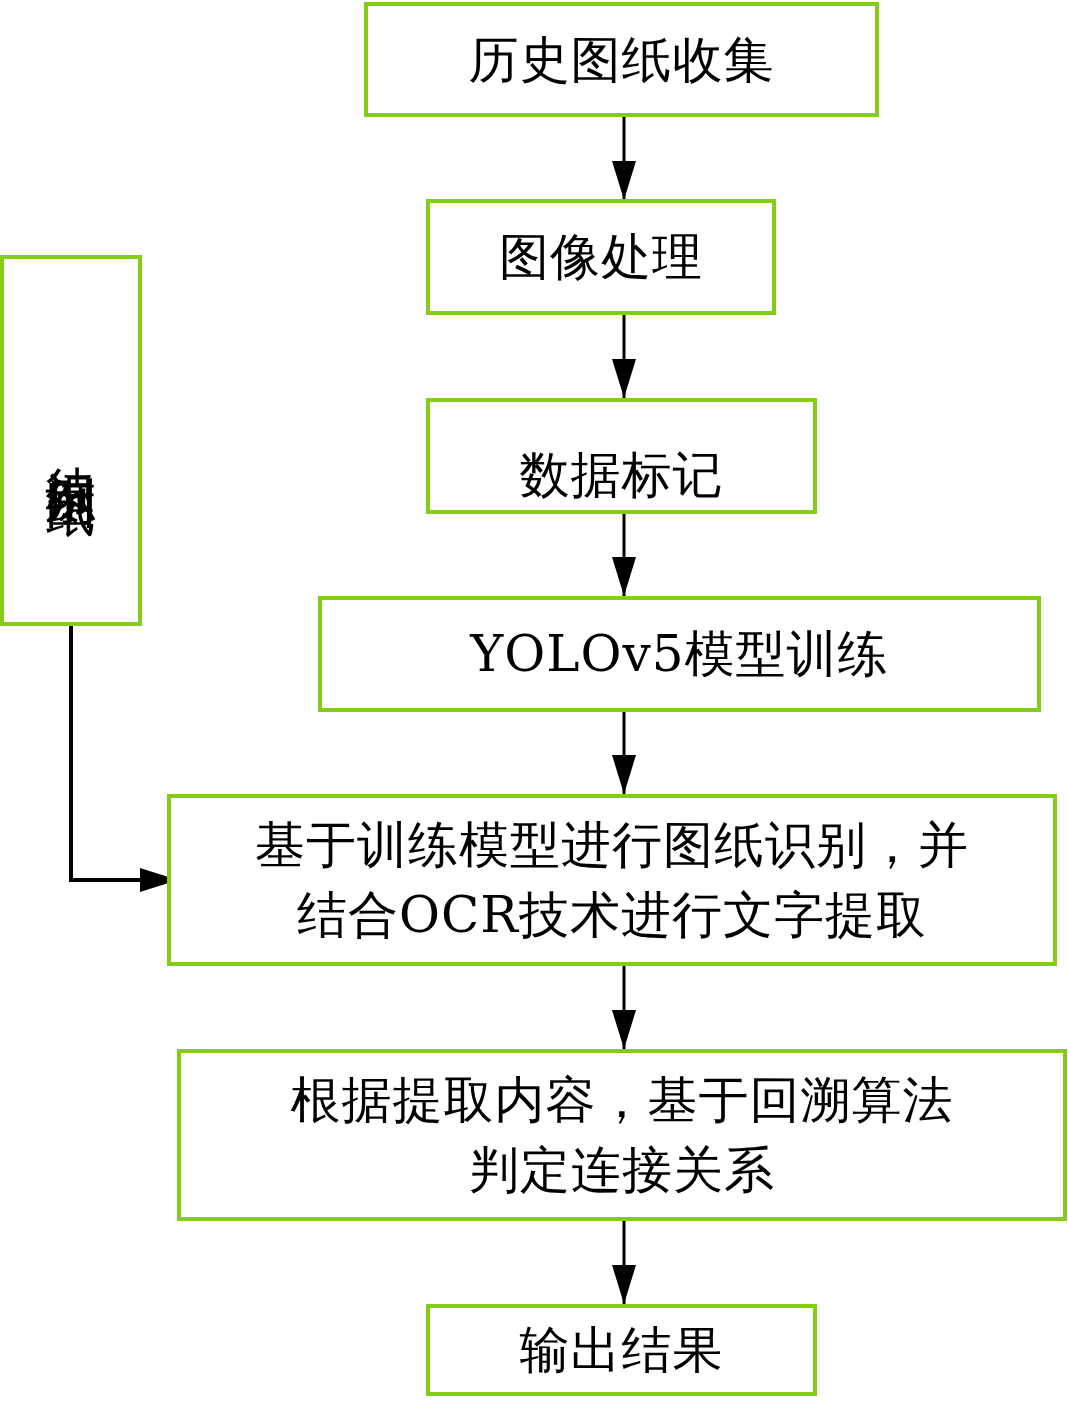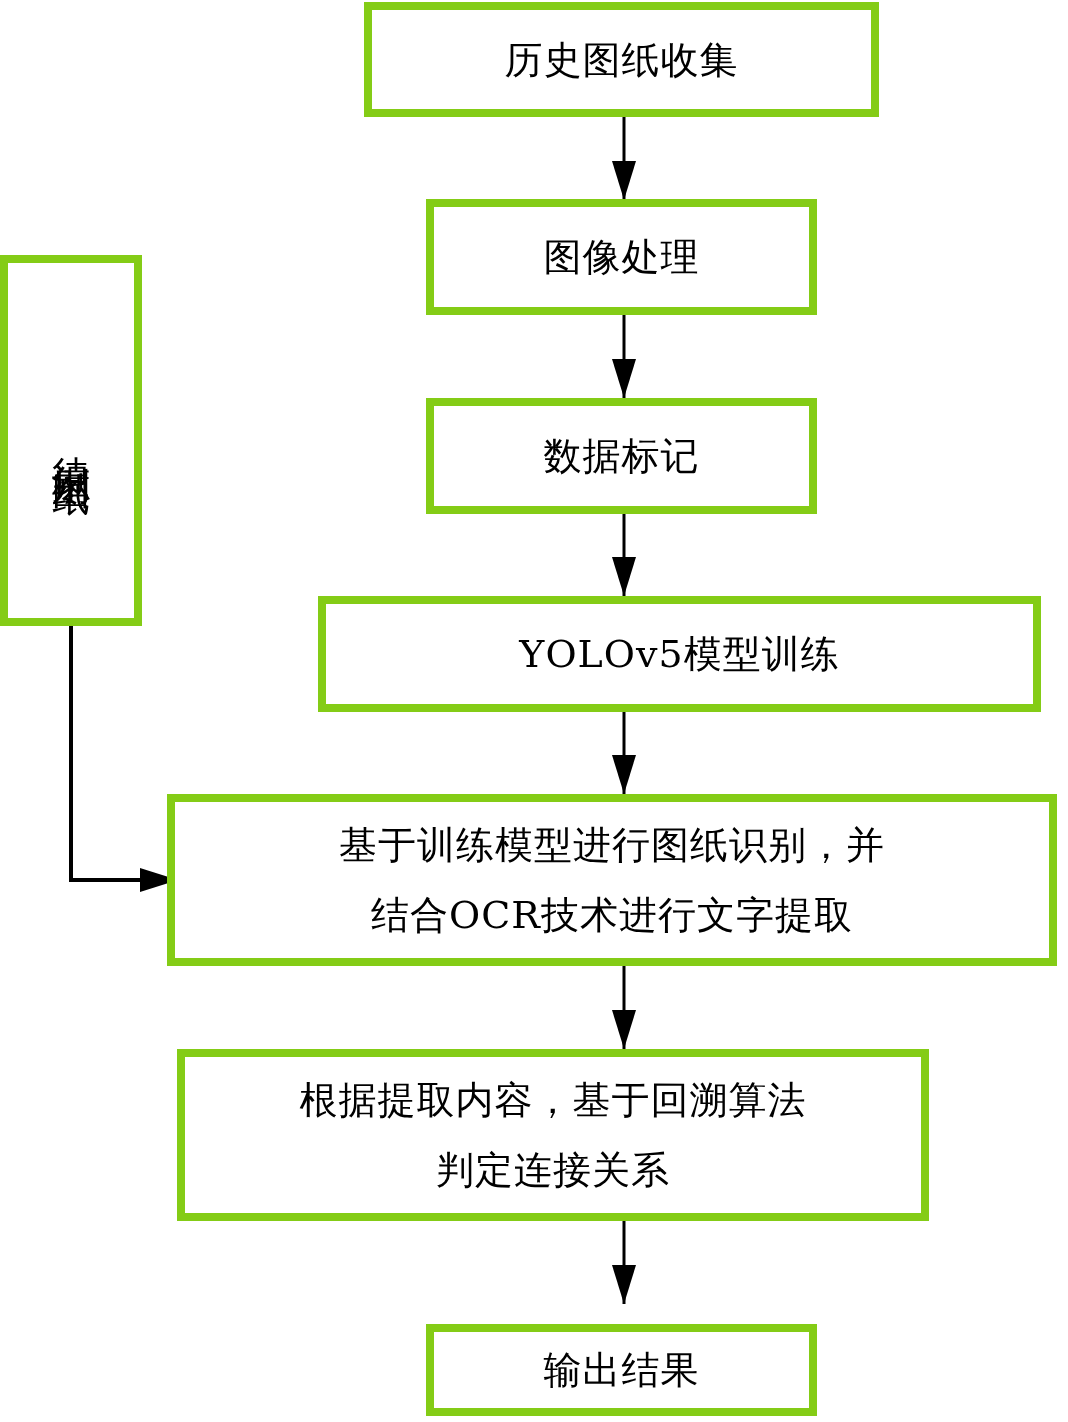--- a/index.html
+++ b/index.html
@@ -18,44 +18,44 @@
     #canvas {
       position: absolute;
       left: 0;
       top: 0;
       width: 1068px;
       height: 1422px;
     }
     .node {
       position: absolute;
       box-sizing: border-box;
-      border: 8px solid #84cc16;
+      border: 4px solid #84cc16;
       background: #ffffff;
       display: flex;
       align-items: center;
       justify-content: center;
       text-align: center;
-      font-size: 38px;
+      font-size: 50px;
       line-height: 70px;
       letter-spacing: 1px;
       white-space: pre-line;
     }
     .node.vertical {
       writing-mode: vertical-rl;
       text-orientation: upright;
       letter-spacing: 6px;
       line-height: 50px;
     }
     #n1 { left: 364px; top: 2px;    width: 515px; height: 115px; }
-    #n2 { left: 426px; top: 199px;  width: 391px; height: 116px; }
-    #n3 { left: 426px; top: 398px;  width: 391px; height: 116px; }
+    #n2 { left: 426px; top: 199px;  width: 350px; height: 116px; }
+    #n3 { left: 426px; top: 398px;  width: 391px; height: 116px; align-items: flex-end; }
     #n4 { left: 318px; top: 596px;  width: 723px; height: 116px; }
     #n5 { left: 167px; top: 794px;  width: 890px; height: 172px; }
-    #n6 { left: 177px; top: 1049px; width: 752px; height: 172px; }
-    #n7 { left: 426px; top: 1304px; width: 391px; height: 92px; margin-top: 20px; }
+    #n6 { left: 177px; top: 1049px; width: 890px; height: 172px; }
+    #n7 { left: 426px; top: 1304px; width: 391px; height: 92px; }
     #side { left: 0px; top: 255px; width: 142px; height: 371px; }
   </style>
 </head>
 <body>
 
 <svg id="canvas" width="1068" height="1422" viewBox="0 0 1068 1422">
   <defs>
     <marker id="arrowhead" markerWidth="12" markerHeight="16" refX="12" refY="8" orient="auto" markerUnits="userSpaceOnUse">
       <path d="M0,0 L12,8 L0,16 Z" fill="#000000"></path>
     </marker>

